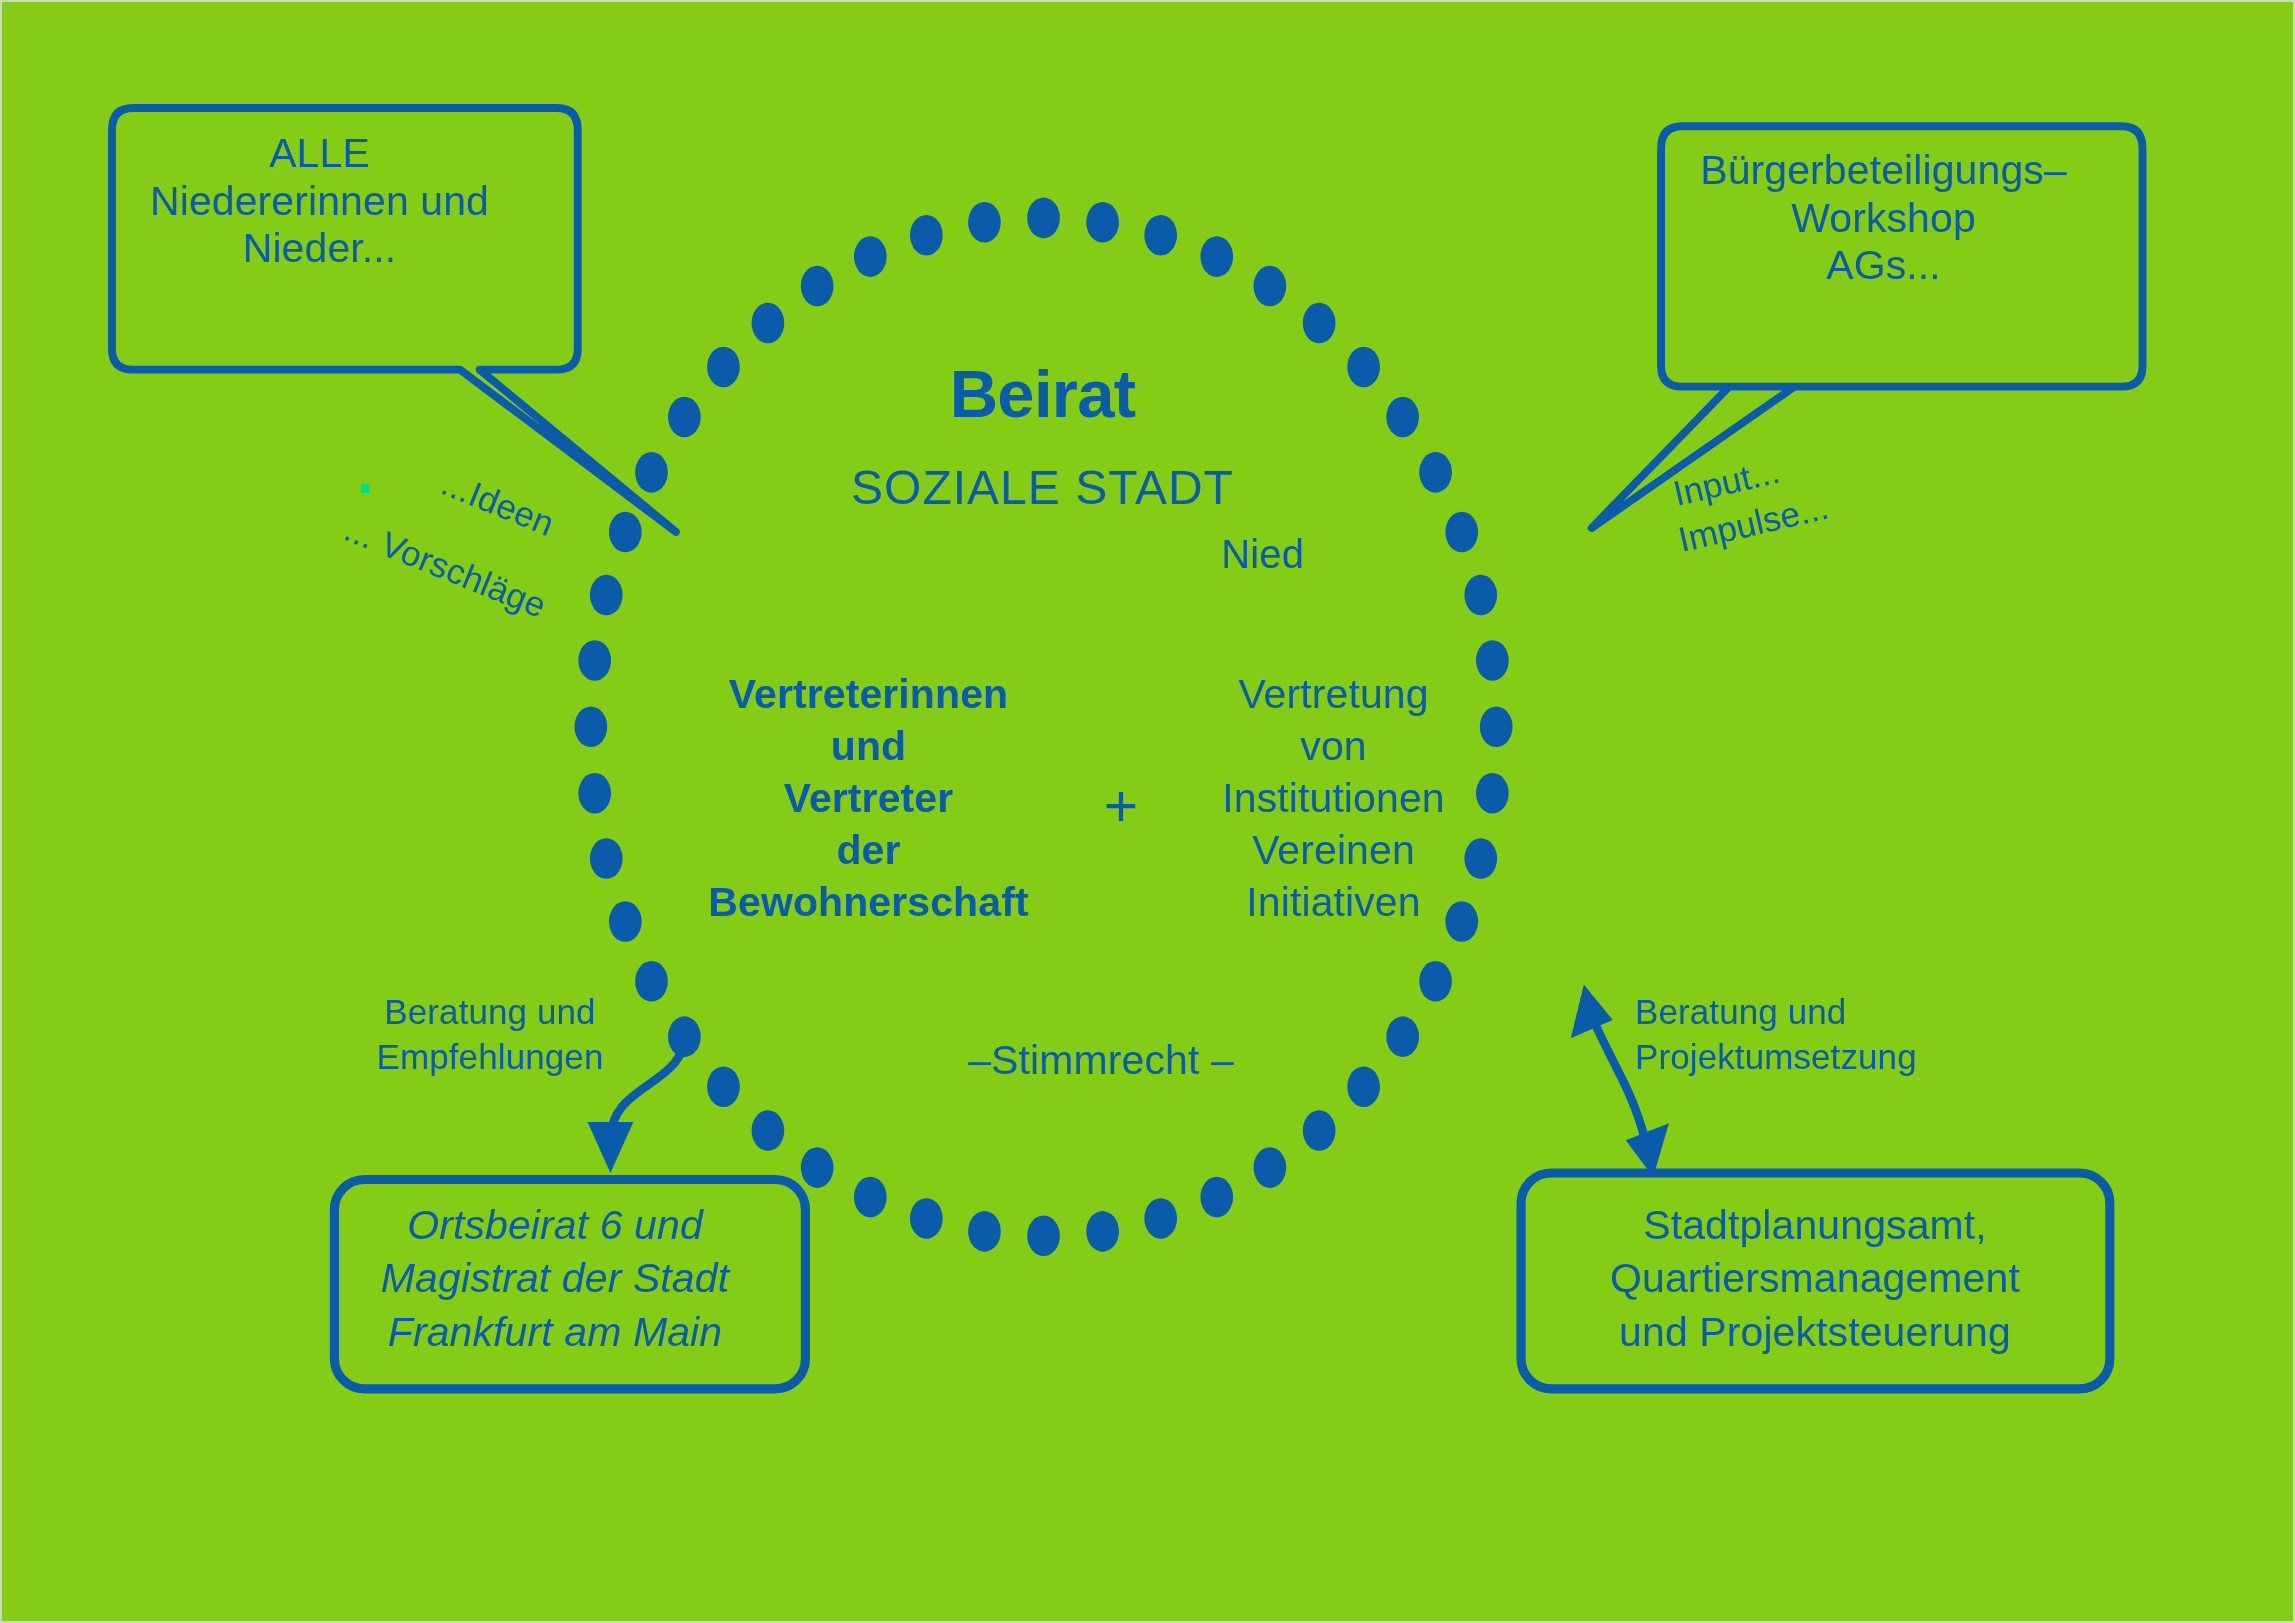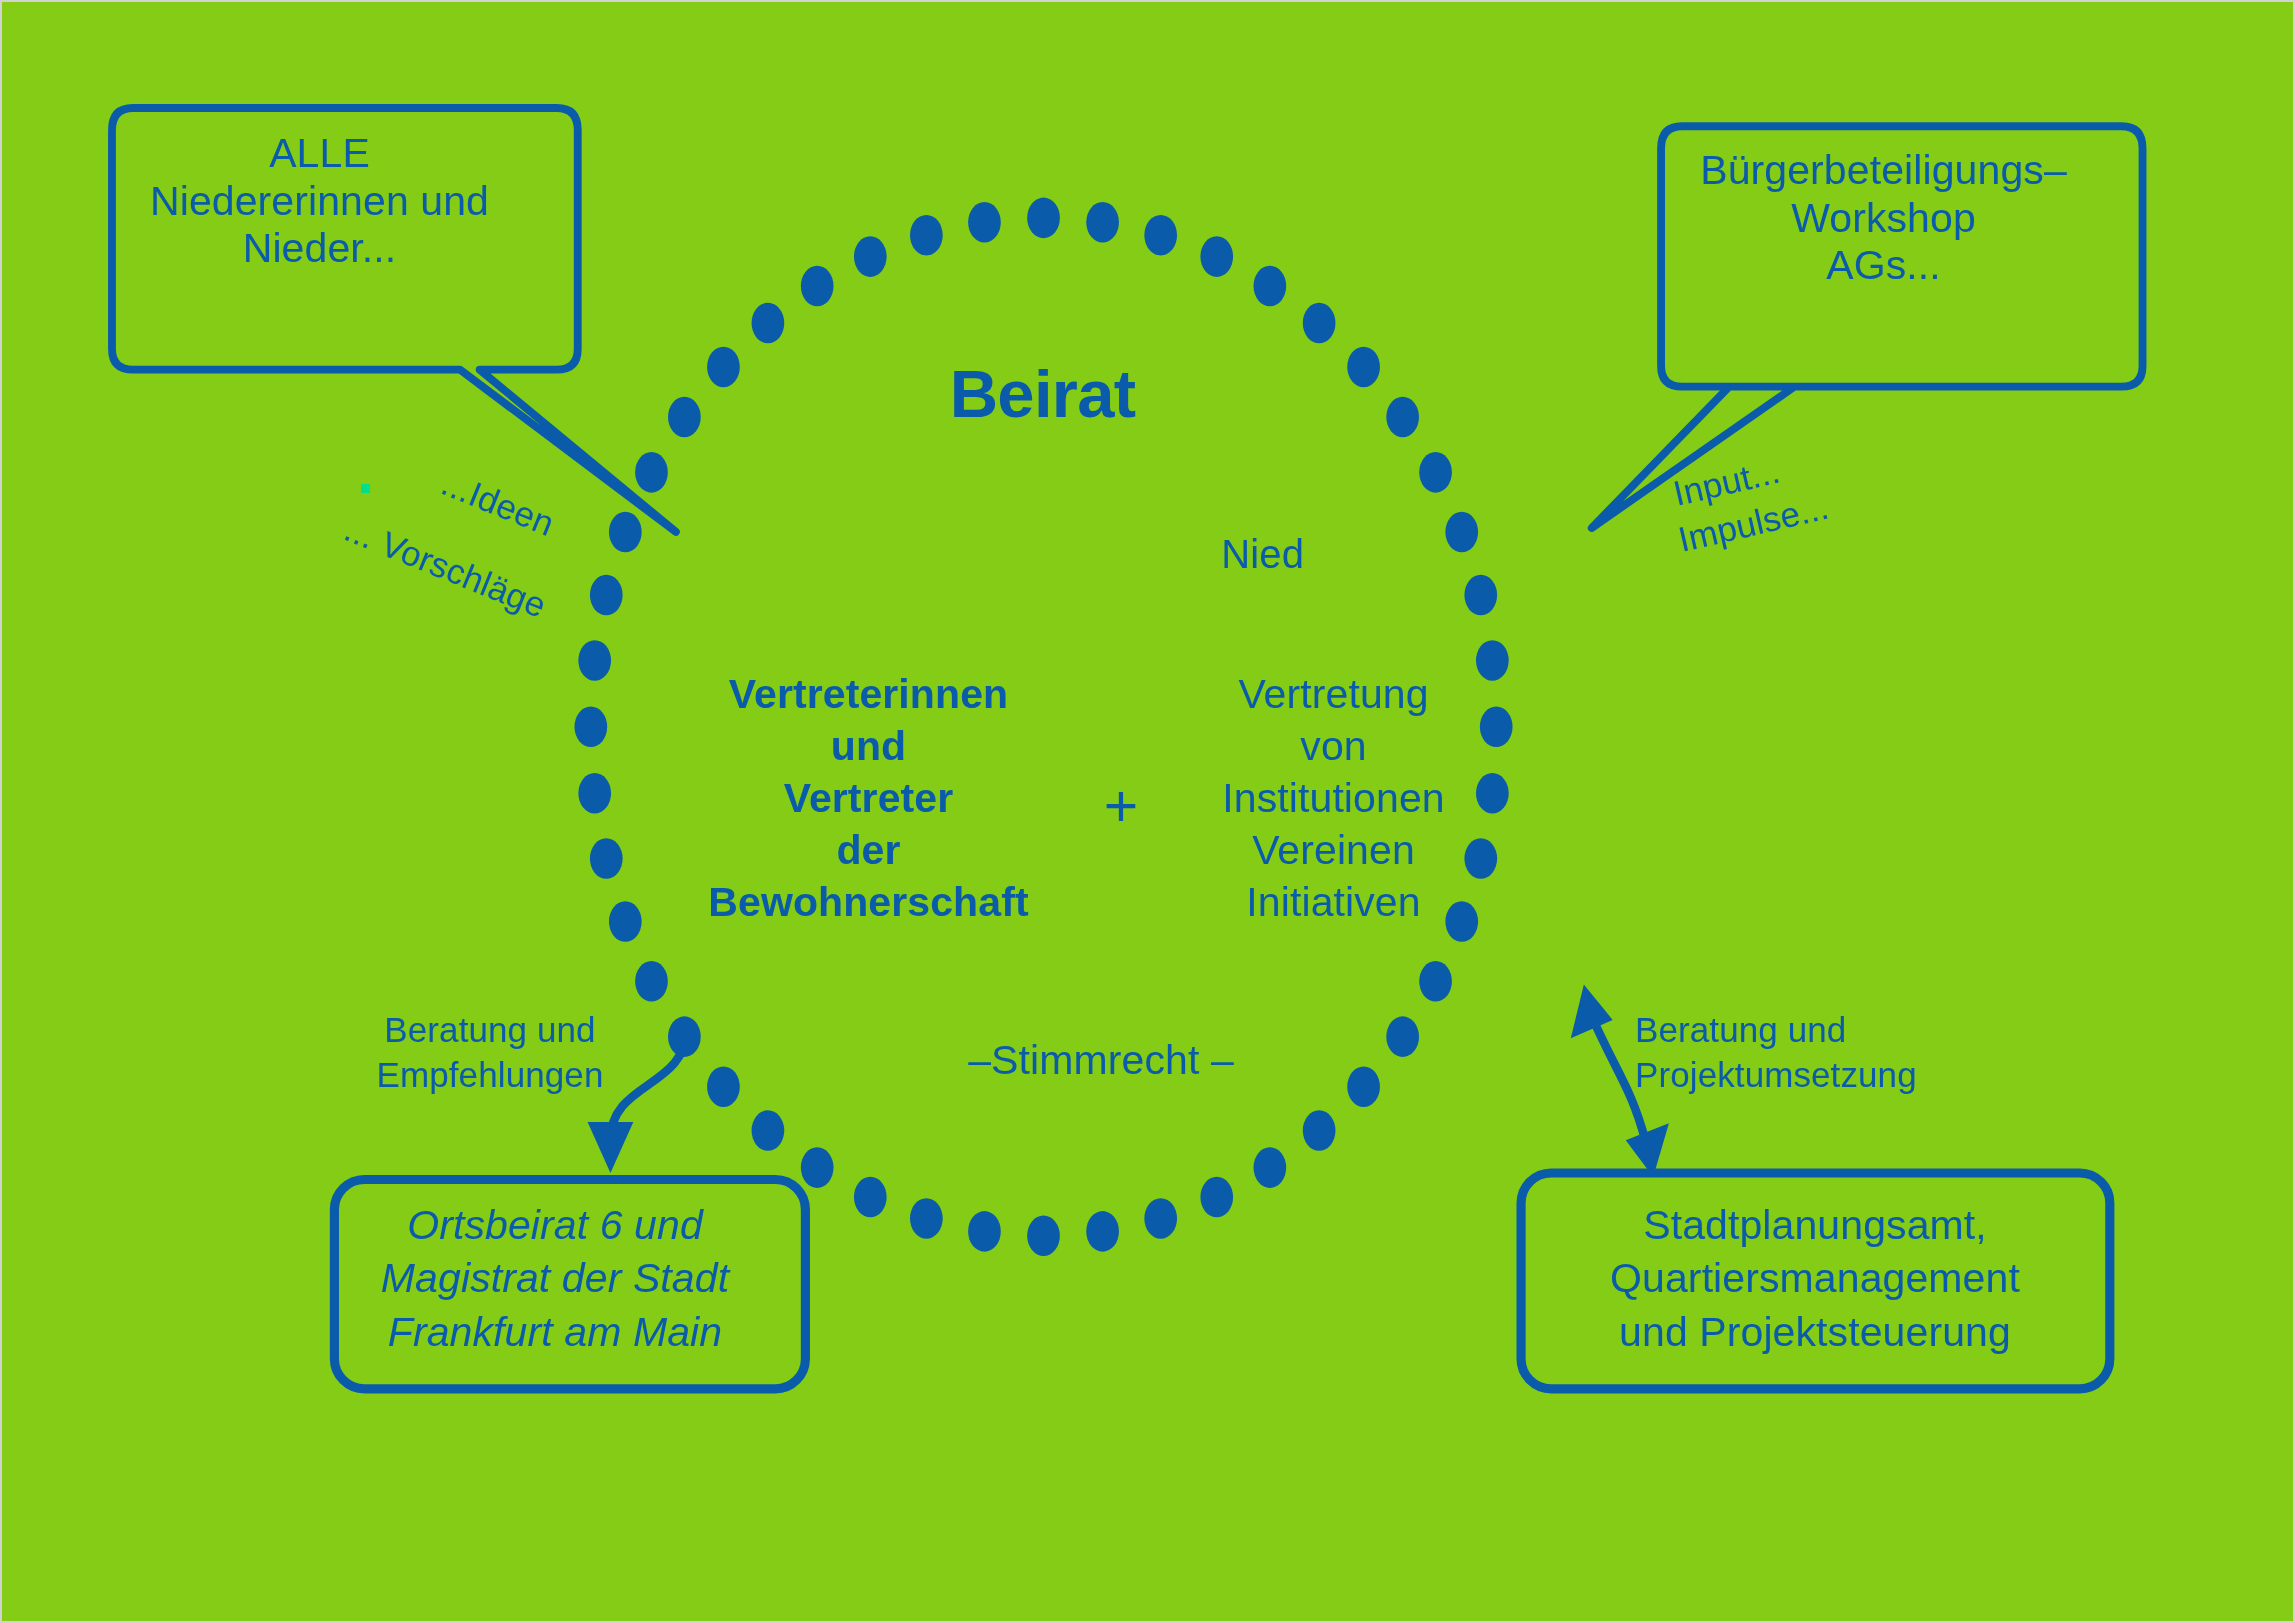--- a/index.html
+++ b/index.html
@@ -104,21 +104,21 @@
     text-align: left;
   }
   #ann-impulse {
     left: 1672px; top: 516px; width: 236px;
     transform: rotate(-13deg);
     transform-origin: 0 0;
     text-align: left;
   }
 
   
-  .flow-ann { font-size: 35px; line-height: 1.28; margin-top: 18px; }
+  .flow-ann { font-size: 35px; line-height: 1.28; }
   #ann-beratung-left  { left: 334px;  top: 988px; width: 308px; }
   #ann-beratung-right { left: 1633px; top: 988px; width: 347px; text-align: left;}
 
   
   .box-text {
     font-size: 41px;
     line-height: 1.30;
   }
   #box-left-text  { left: 324px;  top: 1197px; width: 458px; font-style: italic; }
   #box-right-text { left: 1525px; top: 1197px; width: 576px; }
@@ -234,20 +234,21 @@
 
   <div class="txt bubble-text" id="bubble-left-text">ALLE
 Niedererinnen und
 Nieder...</div>
 
   <div class="txt bubble-text" id="bubble-right-text">Bürgerbeteiligungs–
 Workshop
 AGs...</div>
 
   <div class="txt" id="circle-title">Beirat</div>
+  <div class="txt" id="circle-sub1">SOZIALE STADT</div>
   <div class="txt" id="circle-sub2">Nied</div>
 
   <div class="txt" id="col-left">Vertreterinnen
 und
 Vertreter
 der
 Bewohnerschaft</div>
   <div class="txt" id="plus-sign">+</div>
   <div class="txt" id="col-right">Vertretung
 von

